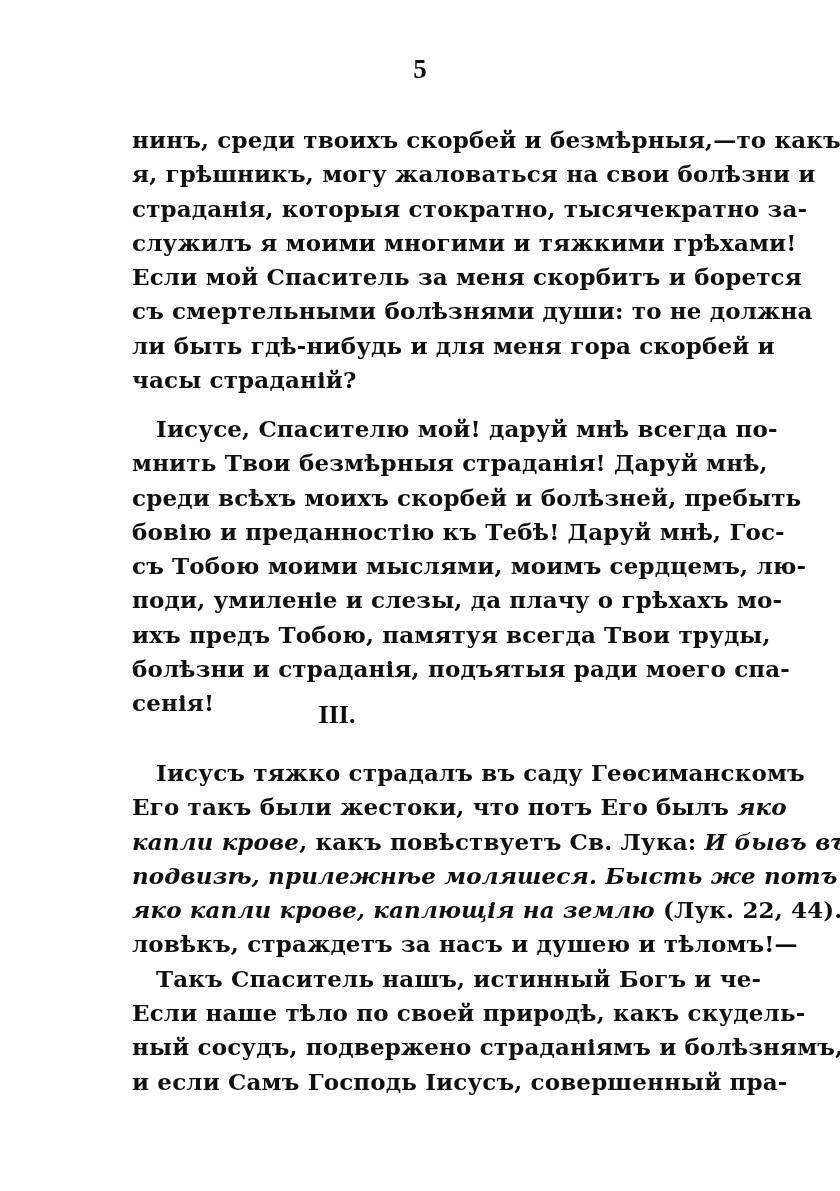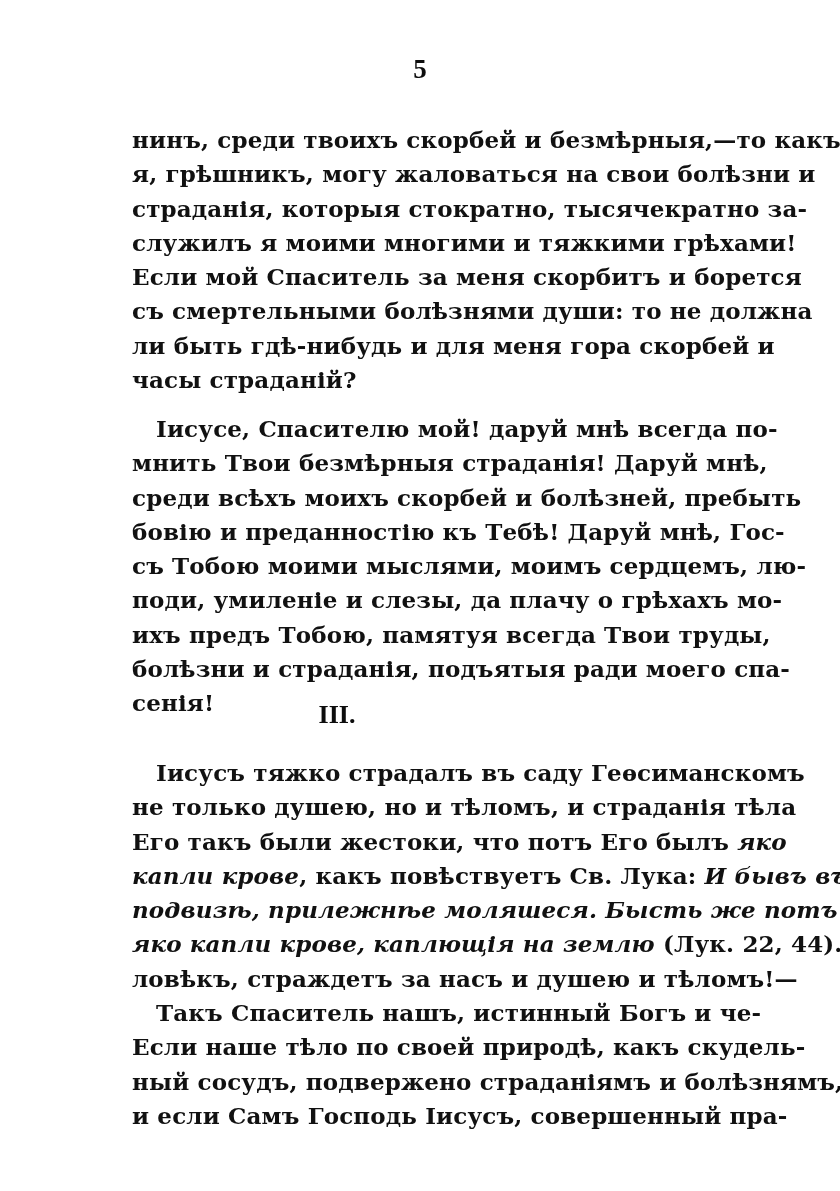--- a/index.html
+++ b/index.html
@@ -102,21 +102,20 @@
     <span class="line">поди, умиленіе и слезы, да плачу о грѣхахъ мо-</span>
     <span class="line">ихъ предъ Тобою, памятуя всегда Твои труды,</span>
     <span class="line">болѣзни и страданія, подъятыя ради моего спа-</span>
     <span class="line last">сенія!</span>
   </div>
 
   <div class="section-heading">III.</div>
 
   <div class="text-block" id="para3">
     <span class="line indent">Іисусъ тяжко страдалъ въ саду Геѳсиманскомъ</span>
-    <span class="line">не только душею, но и тѣломъ, и страданія тѣла</span>
     <span class="line"><span>Его такъ были жестоки, что потъ Его былъ</span> <span class="it">яко</span></span>
     <span class="line"><span class="it">капли крове</span>, <span>какъ повѣствуетъ Св. Лука:</span> <span class="it">И бывъ въ</span></span>
     <span class="line it">подвизѣ, прилежнѣе моляшеся. Бысть же потъ Его</span>
     <span class="line"><span class="it">яко капли крове, каплющія на землю</span> <span>(Лук. 22, 44).</span></span>
     <span class="line">ловѣкъ, страждетъ за насъ и душею и тѣломъ!—</span>
     <span class="line indent">Такъ Спаситель нашъ, истинный Богъ и че-</span>
     <span class="line">Если наше тѣло по своей природѣ, какъ скудель-</span>
     <span class="line">ный сосудъ, подвержено страданіямъ и болѣзнямъ,</span>
     <span class="line">и если Самъ Господь Іисусъ, совершенный пра-</span>
   </div>

